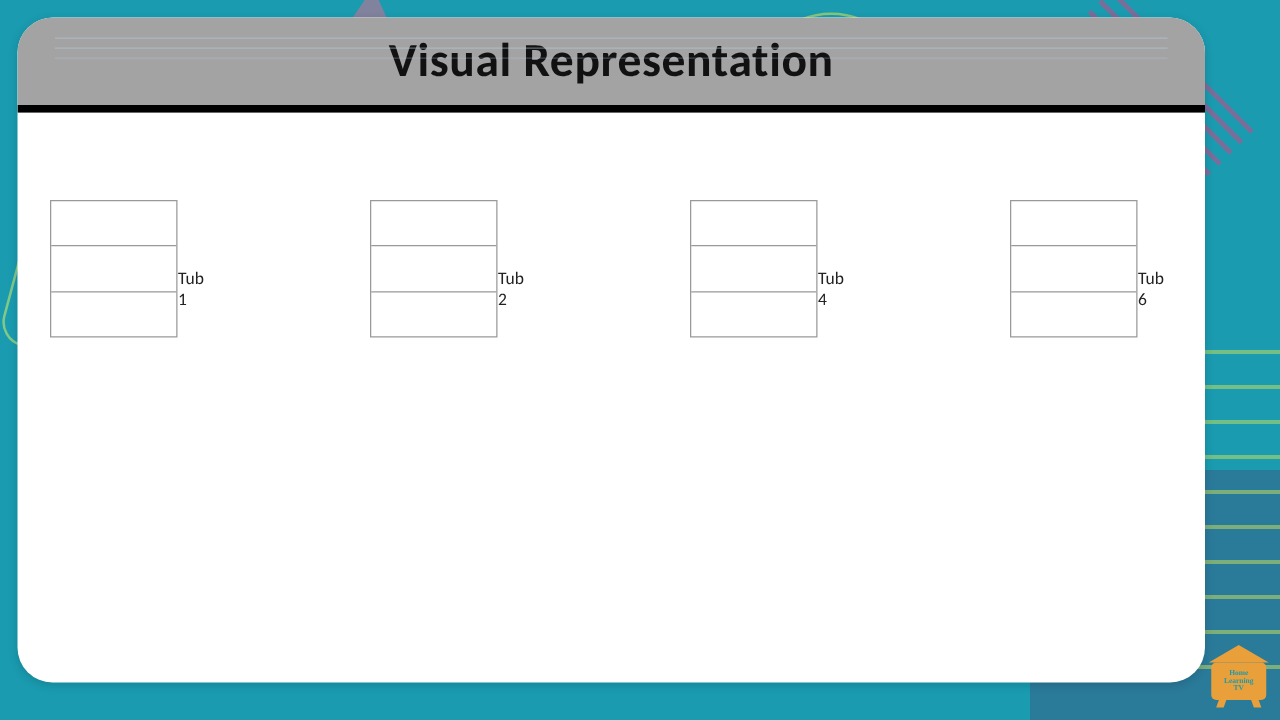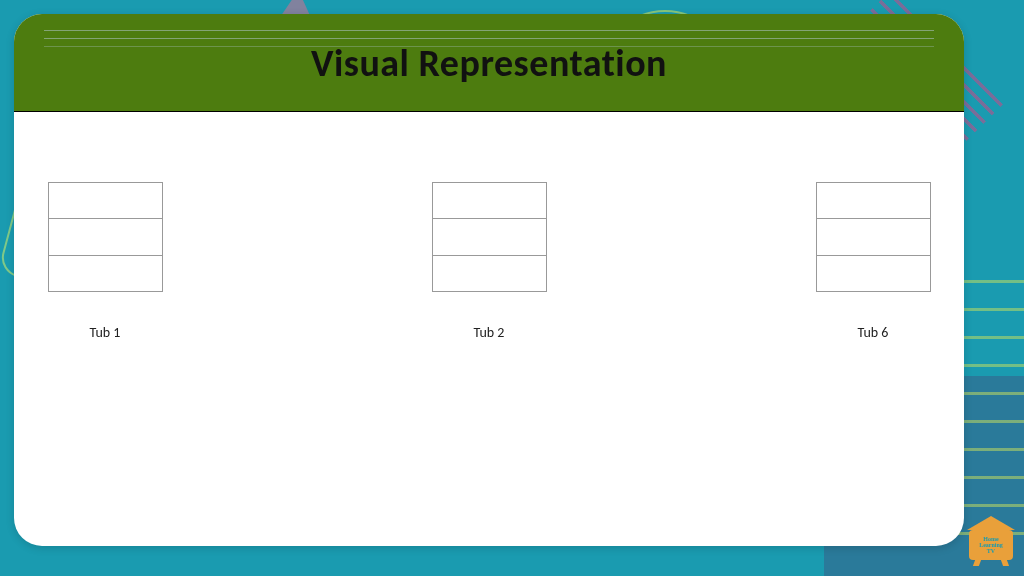--- a/index.html
+++ b/index.html
@@ -18,32 +18,32 @@
     background: repeating-linear-gradient( to bottom, #b94f8a 0 4px, transparent 4px 12px); opacity:.6;}
   .bg .ladder { position: absolute; right: 0; top: 280px; width: 100px; height: 260px;
     background: repeating-linear-gradient(to bottom, #cde35a 0 3px, transparent 3px 28px); opacity:.5;}
 
   
   .slide { position: absolute; left: 14px; top: 14px; right: 60px; bottom: 30px;
     background: #fff; border-radius: 28px; overflow: hidden;
     box-shadow: 0 2px 8px rgba(0,0,0,.15); }
 
   
-  .header { height: 98px; background: #4d7c0f;
+  .header { height: 76px; background: #a3a3a3;
     display: flex; align-items: center; justify-content: center;
-    border-bottom: 1px solid #000000; position: relative; }
+    border-bottom: 6px solid #000000; position: relative; }
   .header::before, .header::after { content:""; position:absolute; left:30px; right:30px; height:1px; background:#bcd; opacity:.5;}
   .header::before { top:16px; }
   .header::after { top:24px; }
   .header .subline { position:absolute; left:30px; right:30px; top:32px; height:1px; background:#bcd; opacity:.3;}
   .title { font-size: 38px; font-weight: 700; color: #111; letter-spacing: .5px; }
 
   
   .content { padding: 70px 26px 0; display: flex; gap: 20px; justify-content: space-between; }
-  .tub-col { display:flex; flex-direction:column; align-items:center; width: 130px; justify-content: center;}
+  .tub-col { display:flex; flex-direction:row; align-items:center; width: 130px; justify-content: center;}
   .tub-box { width: 115px; height: 110px; border: 1px solid #999; display:flex; flex-direction:column; }
   .tub-box .row { flex:1; border-bottom: 1px solid #999; }
   .tub-box .row:last-child { border-bottom: none; }
   .tub-label { margin-top: 32px; font-size: 14px; color: #222; }
 
   
   .logo { position: absolute; right: 4px; bottom: 6px; width: 58px; height: 54px; }
   .logo .roof { width:0;height:0;border-left:24px solid transparent;border-right:24px solid transparent;border-bottom:14px solid #e9a03a;margin:0 auto;}
   .logo .body { width:44px;height:30px;background:#e9a03a;border-radius:4px;margin:0 auto;display:flex;flex-direction:column;align-items:center;justify-content:center;line-height:1;}
   .logo .body span { font-family: 'Comic Sans MS', cursive; font-size:6px; color:#1a9bb0; font-weight:bold; display:block; white-space:nowrap;}
@@ -84,20 +84,28 @@
           <div class="row"></div>
         </div>
       <div class="tub-label">Tub 2</div>
     </div>
     <div class="tub-col">
       <div class="tub-box">
           <div class="row"></div>
           <div class="row"></div>
           <div class="row"></div>
         </div>
+      <div class="tub-label">Tub 4</div>
+    </div>
+    <div class="tub-col">
+      <div class="tub-box">
+          <div class="row"></div>
+          <div class="row"></div>
+          <div class="row"></div>
+        </div>
       <div class="tub-label">Tub 6</div>
     </div>
   </div>
 </div>
 
 <div class="logo">
   <div class="roof"></div>
   <div class="body">
     <span>Home</span>
     <span>Learning</span>

